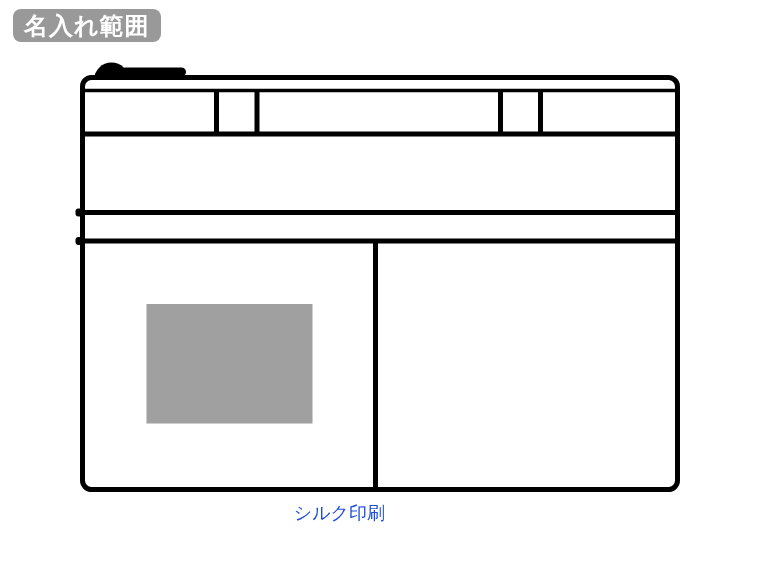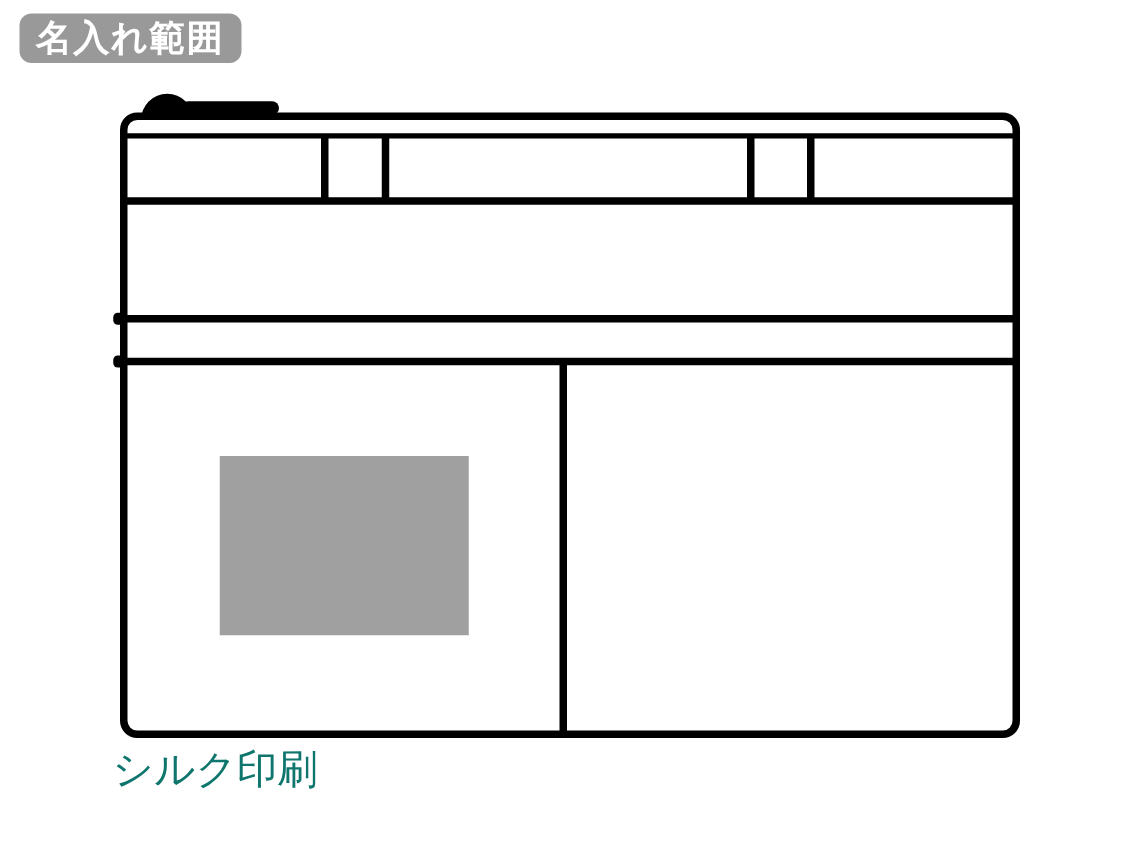--- a/index.html
+++ b/index.html
@@ -11,23 +11,23 @@
   .canvas{position:absolute;inset:0;width:692px;height:570px;}
   .badge{
     position:absolute;left:13px;top:9px;height:33px;
     background:#999999;border-radius:8px;
     color:#ffffff;font-weight:bold;font-size:24px;line-height:33px;
     padding:0 11px;letter-spacing:1px;white-space:nowrap;
   }
   svg.diagram{position:absolute;left:0;top:0;}
   .caption{
     position:absolute;left:75px;top:499px;width:310px;
-    text-align:left;color:#0f766e;
+    text-align:right;color:#1d4ed8;
     font-family:"Liberation Serif","DejaVu Serif",serif;
-    font-size:27px;line-height:29px;white-space:nowrap;
+    font-size:18px;line-height:29px;white-space:nowrap;
   }
 </style>
 </head>
 <body>
 
 <div class="canvas">
 
   <div class="badge">名入れ範囲</div>
 
   <svg class="diagram" width="760" height="570" viewBox="0 0 760 570">

